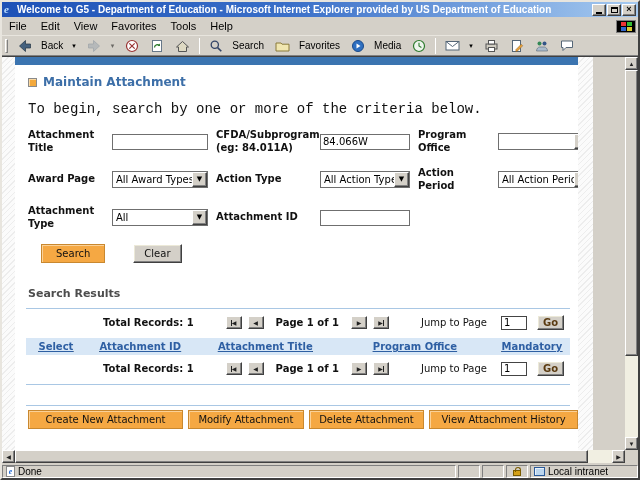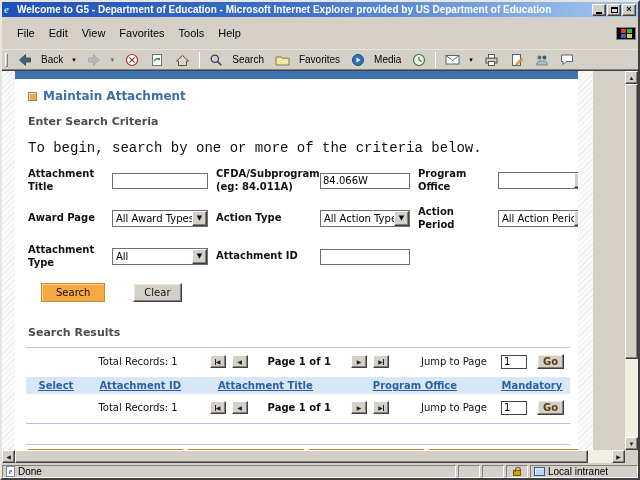--- a/index.html
+++ b/index.html
@@ -15,22 +15,22 @@
   .ie-icon { font:italic bold 11px "Liberation Serif",serif; color:#bfe0ff; width:13px; flex:none; line-height:11px; }
   .title-text { color:#fff; font-size:10px; font-weight:bold; white-space:nowrap; overflow:hidden; flex:1; }
   .win-btns { display:flex; gap:1px; flex:none; margin-left:3px; }
   .wbtn { width:14px; height:12px; background:#D4D0C8; border:1px solid; border-color:#fff #404040 #404040 #fff;
           box-shadow:inset -1px -1px 0 #808080; display:flex; align-items:center; justify-content:center;
           font-size:9px; font-weight:bold; color:#000; line-height:1; }
   .glyph-min { width:6px; height:2px; background:#000; margin-top:6px; }
   .glyph-restore { width:7px; height:6px; border:1px solid #000; border-top-width:2px; }
 
   
-  .menubar { height:33px; flex:none; display:flex; align-items:center; background:#D4D0C8;
-             font-size:11px; padding-left:8px; border-bottom:1px solid #e8e5de; }
+  .menubar { height:19px; flex:none; display:flex; align-items:center; background:#D4D0C8;
+             font-size:11px; padding-left:0; border-bottom:1px solid #e8e5de; }
   .menu-item { padding:0 7px; color:#000; cursor:default; }
   .menubar .spacer { flex:1; }
   .winlogo { width:20px; height:13px; background:#000; flex:none; margin-right:2px;
              display:grid; grid-template-columns:5px 5px; grid-template-rows:4px 4px; gap:1px;
              align-content:center; justify-content:center; border:1px solid #808080; }
   .winlogo i { display:block; }
   .wl-r{background:#e33;} .wl-g{background:#3b3;} .wl-b{background:#36c;} .wl-y{background:#dc3;}
 
   
   .toolbar { height:20px; flex:none; display:flex; align-items:center; background:#D4D0C8;
@@ -75,26 +75,26 @@
   .btn-orange { background:#f5a843; border:1px solid #c9882f; box-shadow:inset 1px 1px 0 #fbd197;
                 font:10px "DejaVu Sans",sans-serif; color:#111; padding:3px 14px; }
   .btn-gray { background:#d4d0c8; border:1px solid; border-color:#fff #404040 #404040 #fff;
               box-shadow:inset -1px -1px 0 #808080, inset 1px 1px 0 #ece9d8;
               font:10px "DejaVu Sans",sans-serif; color:#111; padding:3px 10px; }
 
   .results-heading { margin:24px 0 0 13px; font-size:11px; font-weight:bold; color:#4d4d4d; }
   .blue-hr { border:none; border-top:1px solid #a9c7e4; margin:8px 8px 0 11px; }
 
   .pager { display:flex; align-items:center; justify-content:flex-end; gap:6px; margin:6px 14px 0 0; font-size:10px; color:#111; }
-  .pager .total { font-weight:normal; margin-right:26px; }
+  .pager .total { font-weight:bold; margin-right:26px; }
   .pg-btn { width:16px; height:13px; background:#d4d0c8; border:1px solid; border-color:#fff #404040 #404040 #fff;
             box-shadow:inset -1px -1px 0 #808080; display:inline-flex; align-items:center; justify-content:center; padding:0; }
   .ptri { font-size:6px; line-height:1; color:#222; }
   .pbar { width:1px; height:6px; background:#222; }
-  .pager .page-info { font-weight:bold; margin:0 14px; }
+  .pager .page-info { font-weight:bold; margin:0 6px; }
   .pager .jump-label { margin-left:26px; }
   .jump-input { width:26px; height:14px; border:1px solid #444; font:10px "DejaVu Sans",sans-serif; padding:0 2px; margin-left:8px; }
   .go { padding:0 5px; height:15px; margin-left:4px; font-weight:bold; color:#5a3a10; }
 
   .results-table { margin:8px 8px 0 11px; font-size:10px; }
   .thead, .trow { display:grid; grid-template-columns:11% 20% 26% 29% 14%; align-items:center;text-decoration:underline; }
   .thead { background:#d8e7f6; height:17px; }
   .thead .hlink { justify-self:center; font-weight:bold; color:#2e5fa3; text-decoration:underline; cursor:pointer; }
   .trow { background:#fff; height:19px; color:#111; }
   .tcell { justify-self:center; text-align:center; }
@@ -269,21 +269,20 @@
     <div class="page">
       <div class="stripe left"></div>
       <div class="page-body">
         <div class="topbar"></div>
 
         <div class="heading-row">
           <span class="bullet"></span>
           <span class="page-title">Maintain Attachment</span>
         </div>
 
-        <div class="criteria-title">Enter Search Criteria</div>
         <div class="instructions">To begin, search by one or more of the criteria below.</div>
 
         <div class="form-grid">
 
           <span class="flabel">Attachment Title</span>
           <input class="tinput" type="text" value="" style="">
           <span class="flabel">
             <span>CFDA/Subprogram</span><br>
             <span>(eg: 84.011A)</span>
           </span>

